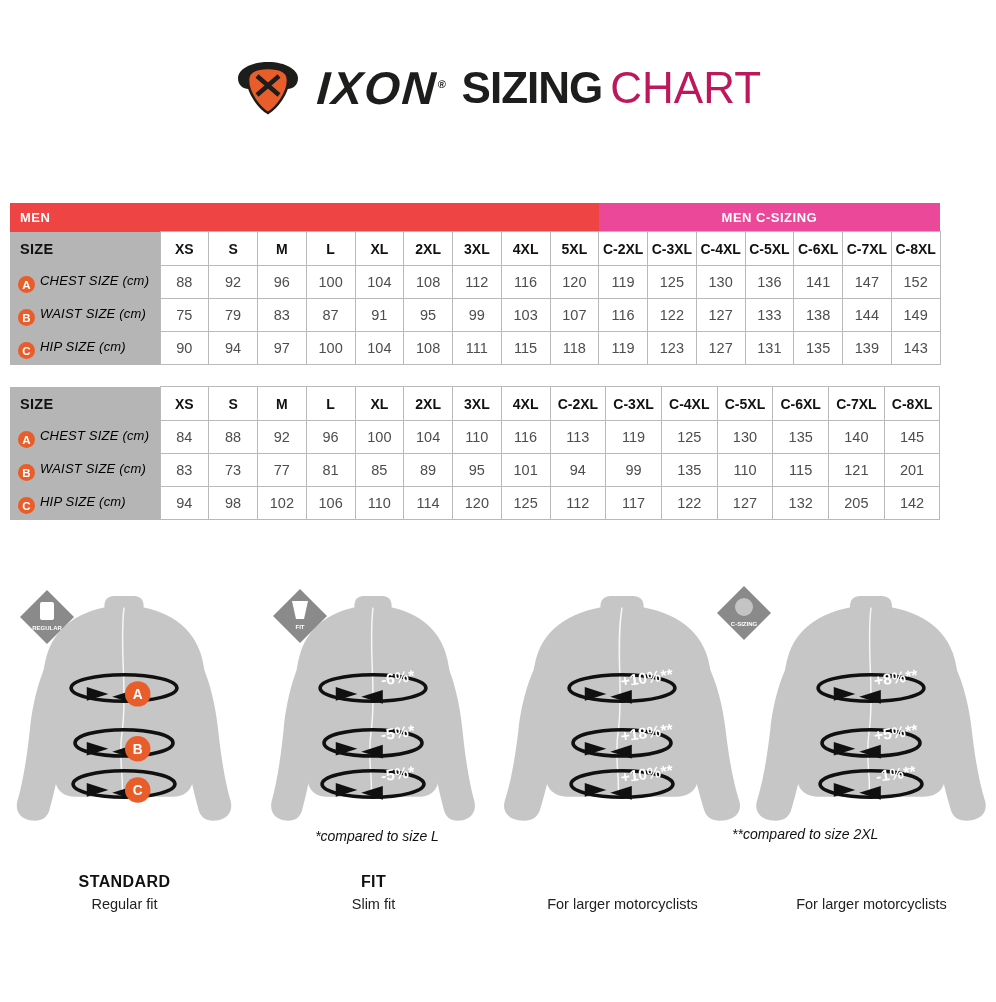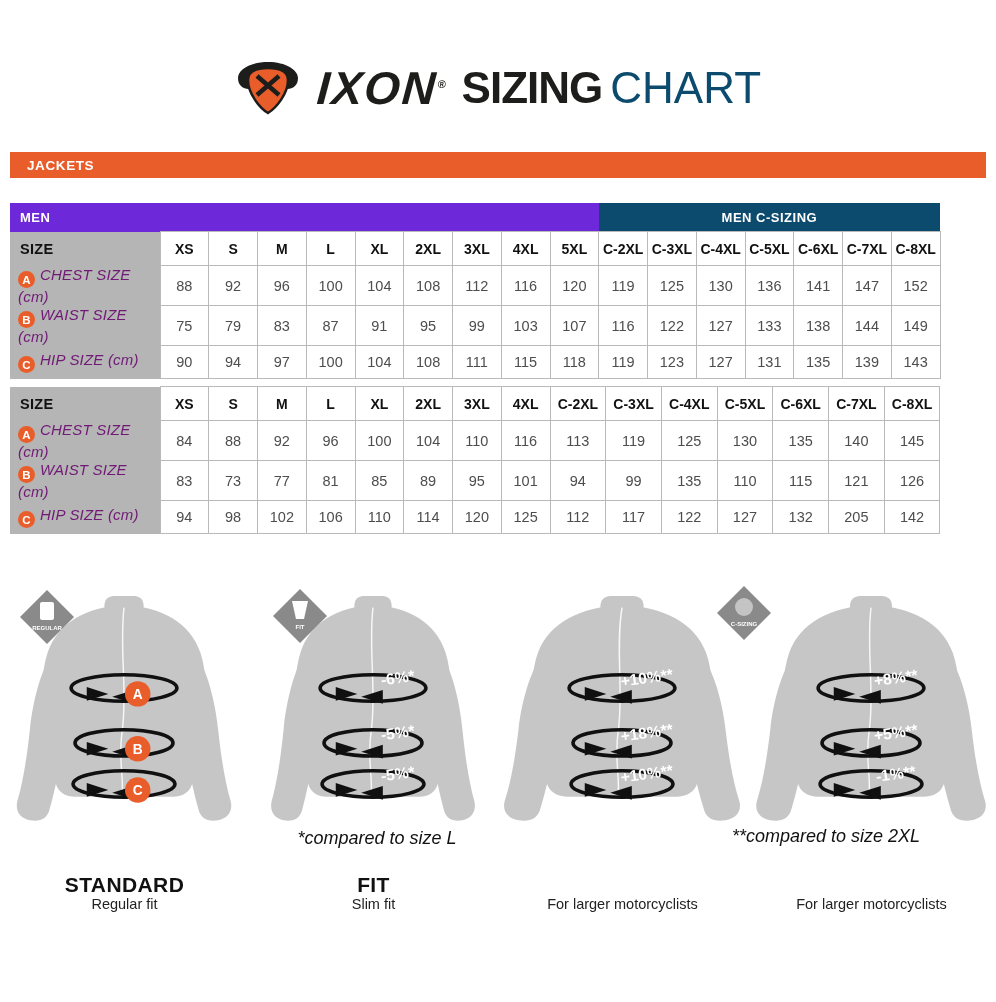--- a/index.html
+++ b/index.html
@@ -8,59 +8,59 @@
 
   
   .brand-header{position:absolute;top:50px;left:0;width:100%;height:76px;
     display:flex;align-items:center;justify-content:center;gap:16px;}
   .emblem{width:66px;height:56px;flex:0 0 auto;}
   .wordmark{font-size:46px;font-weight:800;font-style:italic;color:#1d1d1b;
     letter-spacing:2px;transform:skewX(-4deg);}
   .wordmark sup{font-size:11px;font-style:normal;letter-spacing:0;}
   .page-title{font-size:44px;color:#1d1d1b;letter-spacing:-1px;white-space:nowrap;}
   .page-title .t-bold{font-weight:800;}
-  .page-title .t-light{font-weight:300;color:#0c4a6e;margin-left:8px;letter-spacing:0;}
+  .page-title .t-light{font-weight:300;color:#be185d;margin-left:8px;letter-spacing:0;}
 
   
   .banner{position:absolute;top:152px;left:10px;width:976px;height:26px;
     background:#E95D2A;color:#fff;font-size:13.5px;font-weight:bold;
     line-height:27px;padding-left:17px;box-sizing:border-box;letter-spacing:.6px;}
 
   
   .tbl{position:absolute;left:10px;}
   .pos-men{top:203px;}
   .pos-women{top:386px;}
   table{border-collapse:collapse;table-layout:fixed;}
   th,td{padding:0;font-weight:normal;}
-  .group-main{background:#6d28d9;color:#fff;text-align:left;font-size:13px;
+  .group-main{background:#ef4444;color:#fff;text-align:left;font-size:13px;
     font-weight:bold;height:28px;padding-left:10px;letter-spacing:.5px;border:none;}
-  .group-c{background:#0c4a6e;color:#fff;text-align:center;font-size:13px;
+  .group-c{background:#ec4899;color:#fff;text-align:center;font-size:13px;
     font-weight:bold;letter-spacing:.5px;border:none;}
   .label-head{background:#B5B5B5;color:#111;text-align:left;font-size:14.5px;
     font-weight:bold;height:34px;padding-left:10px;border:none;letter-spacing:.3px;}
   .colhead{border:1px solid #B9B9B9;background:#fff;color:#111;font-size:14px;
     font-weight:bold;text-align:center;}
   .row-label{background:#B5B5B5;border:none;text-align:left;padding-left:8px;height:33px;}
   .abc{display:inline-block;width:17px;height:17px;border-radius:50%;background:#E95D2A;
     color:#fff;font-size:11.5px;font-weight:bold;text-align:center;line-height:18px;
     margin-right:5px;vertical-align:-4px;}
-  .row-label-text{color:#701a75;font-style:italic;font-size:15px;letter-spacing:.2px;}
+  .row-label-text{color:#000000;font-style:italic;font-size:13px;letter-spacing:.2px;}
   td.val{border:1px solid #B9B9B9;background:#fff;color:#4d4d4d;font-size:14.5px;
     text-align:center;}
 
   
   .diagrams{position:absolute;top:585px;left:0;width:996px;height:417px;}
   .diagram{position:absolute;top:0;width:249px;height:417px;}
   .d0{left:0;} .d1{left:249px;} .d2{left:498px;} .d3{left:747px;}
   .jacket-svg{position:absolute;top:5px;left:0;width:249px;height:245px;}
   .diagram-title{position:absolute;top:288px;width:100%;text-align:center;
-    font-size:21px;font-weight:bold;color:#111;letter-spacing:.4px;}
+    font-size:16px;font-weight:bold;color:#111;letter-spacing:.4px;}
   .diagram-sub{position:absolute;top:311px;width:100%;text-align:center;
     font-size:14.5px;color:#222;}
-  .note{position:absolute;font-size:18px;font-style:italic;color:#111;}
+  .note{position:absolute;font-size:14px;font-style:italic;color:#111;}
   .note-fit{top:243px;left:255px;width:244px;text-align:center;}
   .note-csizing{top:241px;left:732px;}
   .badge{position:absolute;width:56px;height:56px;}
   .badge-regular{left:19px;top:4px;}
   .badge-fit{left:272px;top:3px;}
   .badge-csizing{left:716px;top:0px;}
 </style>
 </head>
 <body>
 
@@ -82,21 +82,20 @@
       <path fill="#1d1d1b" d="M32,2 C14,2 2,10 2,18 C2,29 13,31 19,27 C10,22 13,11 32,9 C51,11 54,22 45,27 C51,31 62,29 62,18 C62,10 50,2 32,2 Z"></path>
       <path fill="#E95D2A" stroke="#1d1d1b" stroke-width="2.5" d="M32,8 C44,8 52,12 52,20 C52,34 40,48 32,53 C24,48 12,34 12,20 C12,12 20,8 32,8 Z"></path>
       <path stroke="#1d1d1b" stroke-width="4.5" fill="none" d="M21,16 L43,35 M43,16 L21,35"></path>
     </svg>
     <div class="wordmark"><span>IXON</span><sup>®</sup></div>
     <div class="page-title">
       <span class="t-bold">SIZING</span><span class="t-light">CHART</span>
     </div>
   </header>
 
-  <div class="banner">JACKETS</div>
 
   <div class="tbl pos-men">
       <table>
         <colgroup>
           <col style="width:150px">
           <col style="width:48.75px">
           <col style="width:48.75px">
           <col style="width:48.75px">
           <col style="width:48.75px">
           <col style="width:48.75px">
@@ -267,21 +266,21 @@
             <td class="val">85</td>
             <td class="val">89</td>
             <td class="val">95</td>
             <td class="val">101</td>
             <td class="val">94</td>
             <td class="val">99</td>
             <td class="val">135</td>
             <td class="val">110</td>
             <td class="val">115</td>
             <td class="val">121</td>
-            <td class="val">126</td>
+            <td class="val">201</td>
           </tr>
           <tr>
             <th class="row-label">
               <span class="abc">C</span><span class="row-label-text">HIP SIZE (cm)</span></th>
             <td class="val">94</td>
             <td class="val">98</td>
             <td class="val">102</td>
             <td class="val">106</td>
             <td class="val">110</td>
             <td class="val">114</td>

